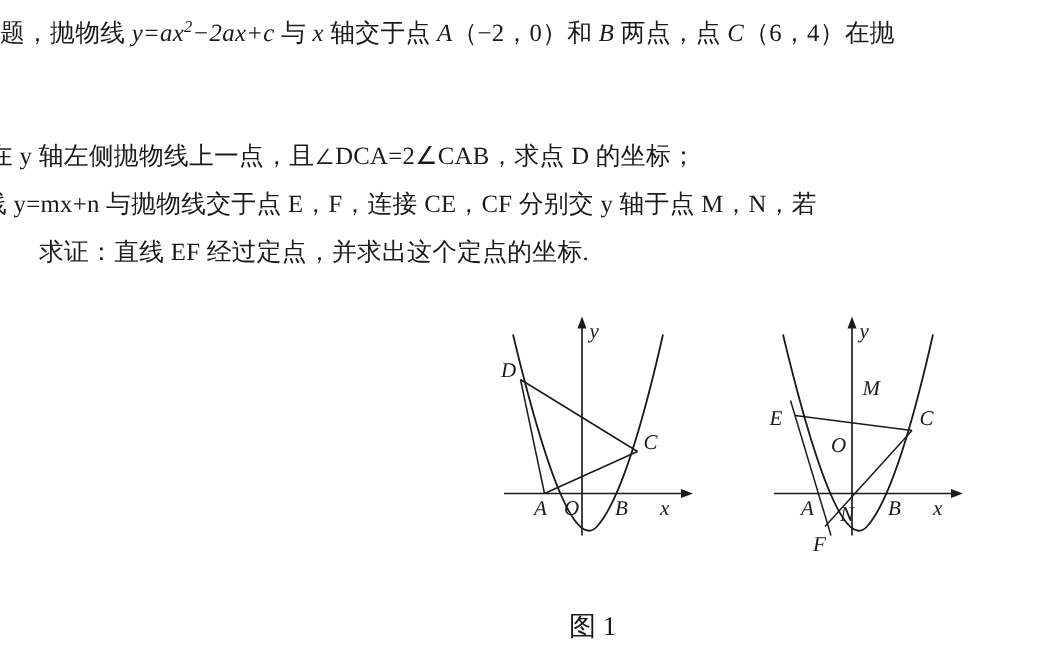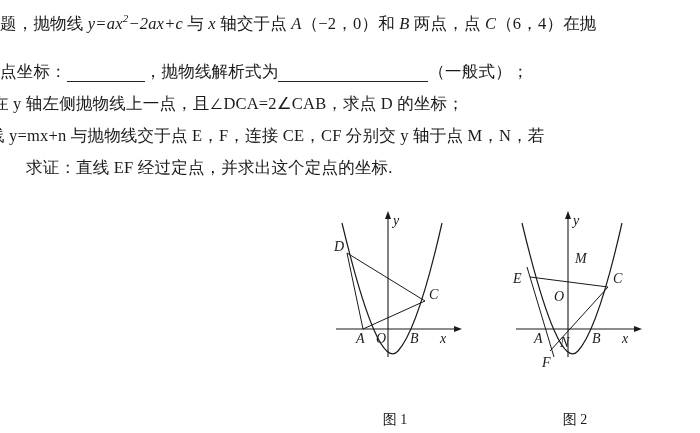--- a/index.html
+++ b/index.html
@@ -58,43 +58,40 @@
     width: 190px;
     height: 228px;
   }
   .fig1 { left: 0px; }
   .fig2 { left: 180px; }
   .fig-caption {
     position: absolute;
     bottom: 4px;
     width: 100%;
     text-align: center;
-    font-size: 14px;
+    font-size: 18px;
     font-family: "Liberation Serif", serif;
   }
   svg { display: block; }
   .lbl {
     font-family: "Liberation Serif", serif;
     font-style: italic;
     font-size: 14px;
     fill: #1a1a1a;
   }
 </style>
 </head>
 <body>
 
 <div class="page">
 
   <div class="text-line" style="left:0px; top:8px;">
     <span>题，抛物线 </span><span class="math">y=ax</span><span class="up">2</span><span class="math">−2ax+c</span><span> 与 </span><span class="math">x</span><span> 轴交于点 </span><span class="math">A</span><span>（−2，0）</span><span>和 </span><span class="math">B</span><span> 两点，点 </span><span class="math">C</span><span>（6，4）</span><span>在抛</span>
   </div>
 
-  <div class="text-line" style="left:0px; top:62px;">
-    <span>点坐标：</span><span class="blank blank-a"></span><span>，抛物线解析式为</span><span class="blank blank-b"></span><span>（一般式）；</span>
-  </div>
 
   <div class="text-line" style="left:-8px; top:94px;">在 y 轴左侧抛物线上一点，且∠DCA=2∠CAB，求点 D 的坐标；</div>
 
   <div class="text-line" style="left:-12px; top:126px;">线 y=mx+n 与抛物线交于点 E，F，连接 CE，CF 分别交 y 轴于点 M，N，若</div>
 
   <div class="text-line" style="left:26px; top:158px;text-align:right;">求证：直线 EF 经过定点，并求出这个定点的坐标.</div>
 
   <div class="figures">
 
     <div class="figure fig1">
@@ -144,17 +141,16 @@
         <text class="lbl" x="133" y="78">C</text>
         <text class="lbl" x="33" y="78">E</text>
         <text class="lbl" x="74" y="96">O</text>
         <text class="lbl" x="54" y="138">A</text>
         <text class="lbl" x="80" y="142">N</text>
         <text class="lbl" x="112" y="138">B</text>
         <text class="lbl" x="62" y="162">F</text>
         <text class="lbl" x="142" y="138">x</text>
         <text class="lbl" x="93" y="20">y</text>
       </svg>
-      <div class="fig-caption">图 2</div>
     </div>
 
   </div>
 </div>
 
 </body></html>

